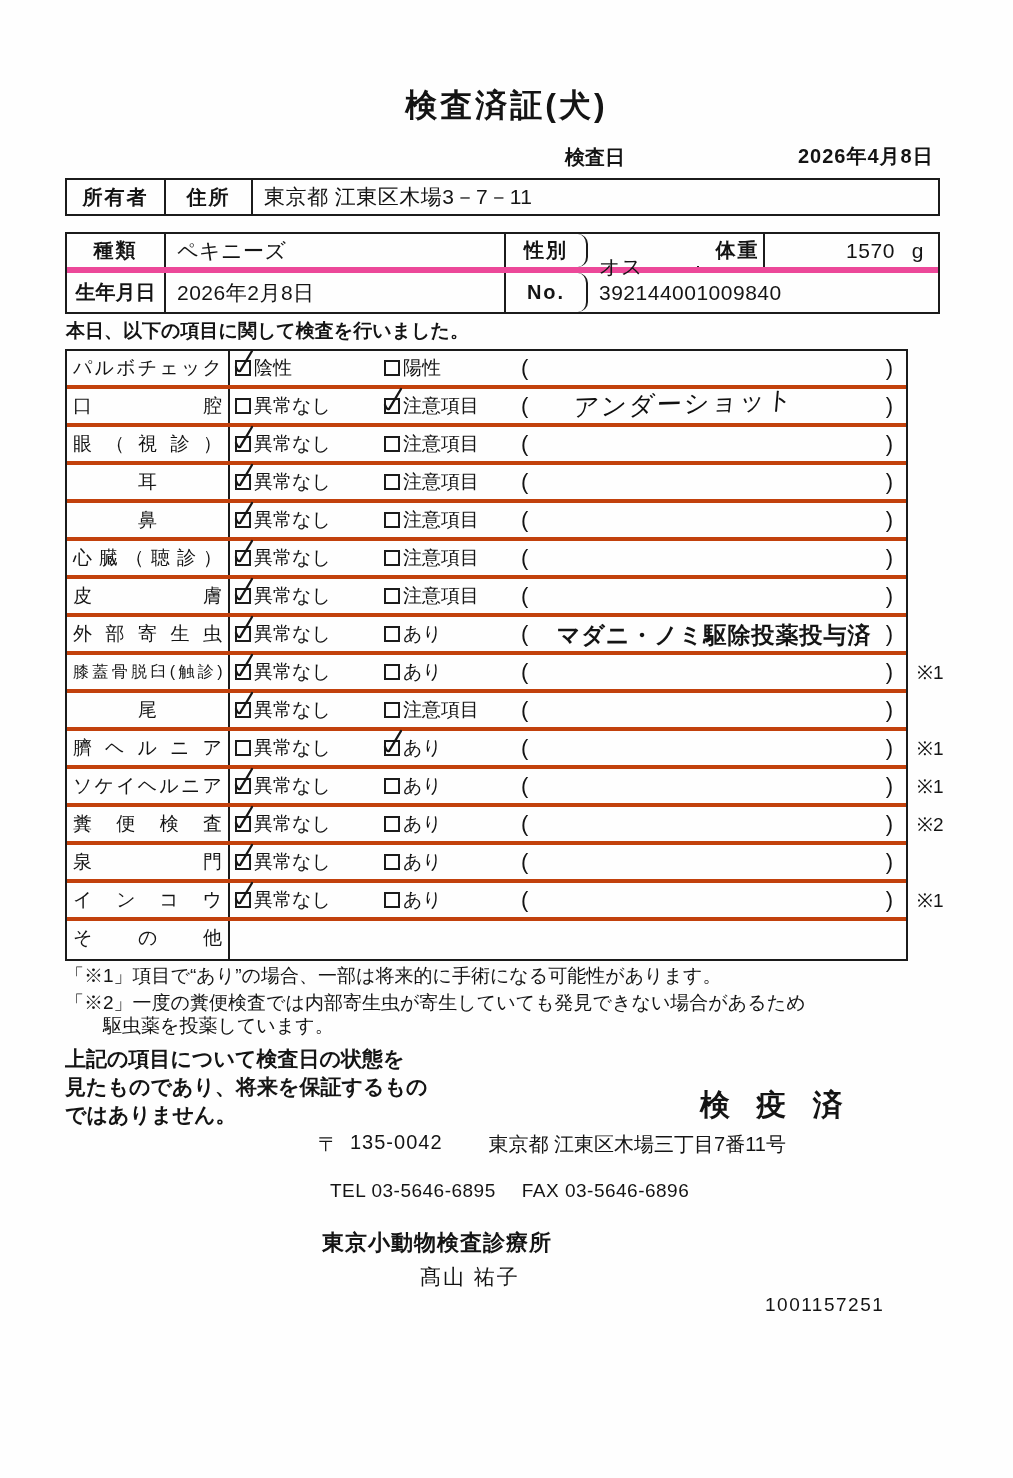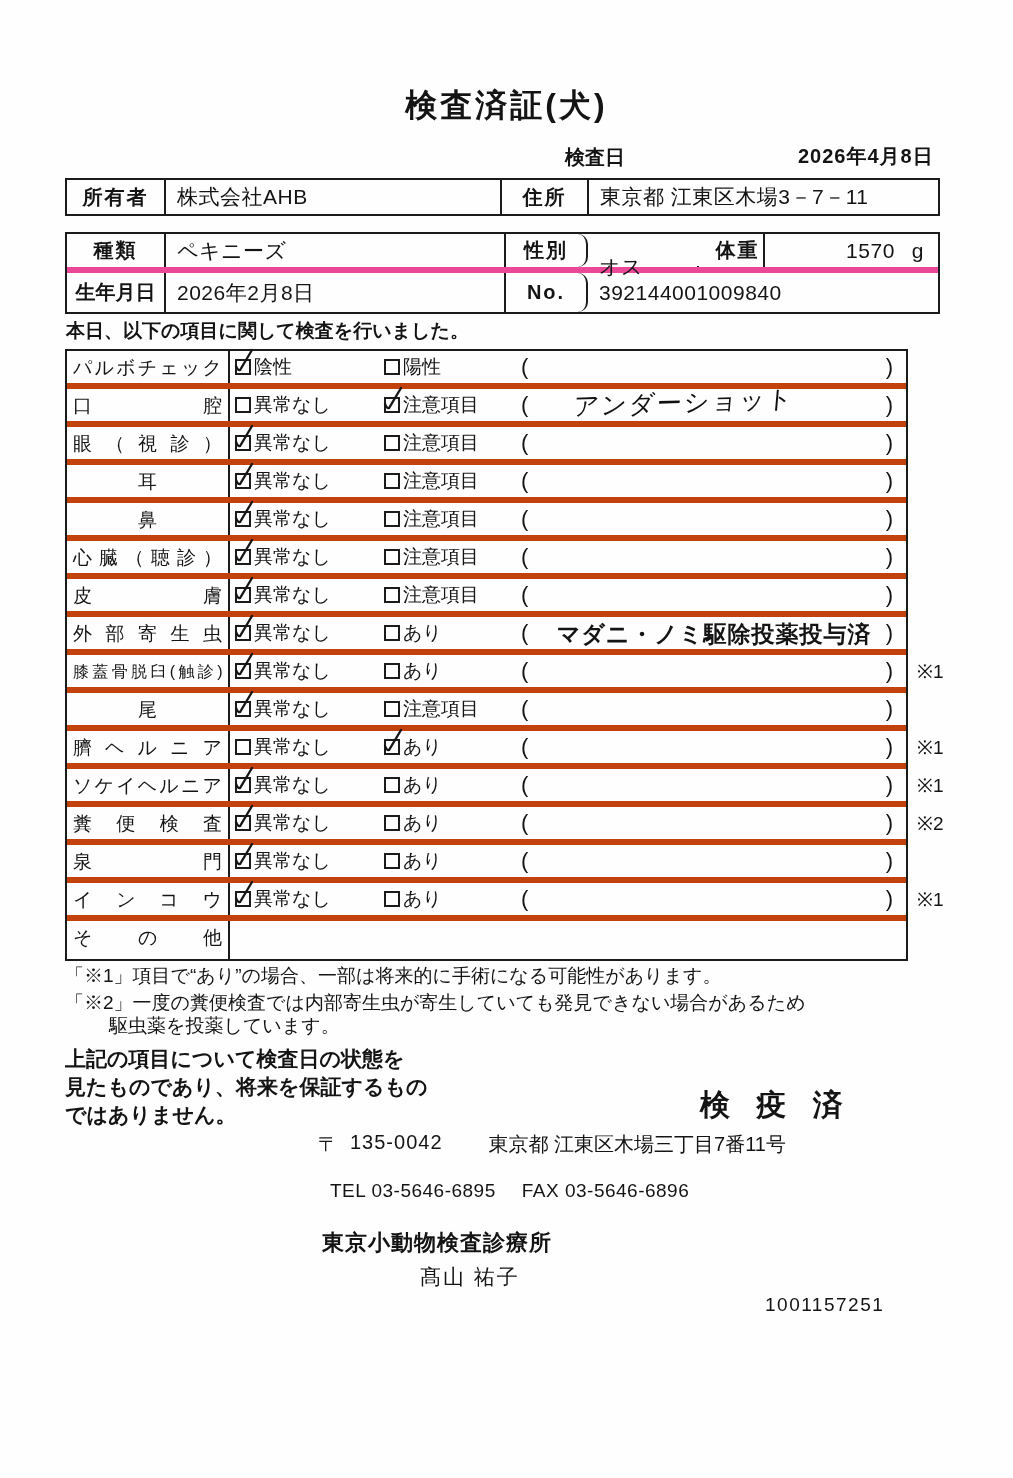--- a/index.html
+++ b/index.html
@@ -40,21 +40,21 @@
   .pt-c1 { width:99px; } .pt-c2 { width:340px; } .pt-c3 { width:82px;border-radius:10px; } .pt-c4 { width:111px;margin-top:32px; }
   .pt-c5 { width:66px; font-size:19px; letter-spacing:1px;padding-left:13px; } .pt-c6 { flex:1; }
   .weight-cell { justify-content:flex-end; padding-right:14px; gap:17px; }
   .no-label { font-size:19px; letter-spacing:0; font-weight:500; }
   .no-value { letter-spacing:1.5px; }
 
   .intro-line { top:318px; left:66px; font-size:19px; font-weight:600; }
 
   
   .checklist { top:349px; left:65px; width:843px; border:2px solid #1b1b1b; }
-  .cl-row { display:flex; align-items:stretch; height:38px; border-bottom:6px solid #c2410c; position:relative; }
+  .cl-row { display:flex; align-items:stretch; height:38px; border-bottom:4px solid #c2410c; position:relative; }
   .cl-row:last-child { border-bottom:none; }
   .cl-label {
     width:163px; border-right:2px solid #1b1b1b;
     padding:0 6px; font-size:19px; font-weight:500; line-height:34px;
     text-align:justify; text-align-last:justify;
     overflow:hidden; white-space:nowrap;
   }
   .cl-label.center { text-align:center; text-align-last:center; }
   .cl-label.small { font-size:16px; letter-spacing:-0.5px; }
   .cl-content { flex:1; display:flex; align-items:center; padding-left:5px; }
@@ -72,21 +72,21 @@
   }
   .print { font-size:23px; font-weight:600; letter-spacing:1px; margin-top:3px; }
   .row-note {
     position:absolute; left:calc(100% + 11px); top:50%; transform:translateY(-50%);
     font-size:19px; font-weight:500; white-space:nowrap;
   }
 
   
   .fn1 { top:963px; left:65px; font-size:19px; font-weight:500; }
   .fn2 { top:990px; left:65px; font-size:19px; font-weight:500; }
-  .fn3 { top:1013px; left:109px; font-size:19px; font-weight:500; }
+  .fn3 { top:1013px; left:103px; font-size:19px; font-weight:500; }
 
   
   .disclaimer { top:1045px; left:65px; font-size:21px; font-weight:600; line-height:28px; }
   .stamp { top:1085px; left:700px; font-size:30px; font-weight:600; letter-spacing:9px; }
 
   
   .postal { top:1131px; left:318px; font-size:20px; font-weight:500; display:flex; gap:0; }
   .postal .mark { margin-right:12px; }
   .postal .code { letter-spacing:1px; }
   .postal .addr { margin-left:46px; }
@@ -100,21 +100,20 @@
 <body>
 
 <div class="page">
 
   <div class="abs doc-title">検査済証(犬)</div>
   <div class="abs date-label">検査日</div>
   <div class="abs date-value">2026年4月8日</div>
 
   <div class="abs owner-table box-table">
     <div class="cell lbl ow-c1">所有者</div>
-    <div class="cell val ow-c2">株式会社AHB</div>
     <div class="cell lbl ow-c3">住所</div>
     <div class="cell val ow-c4">東京都 江東区木場3－7－11</div>
   </div>
 
   <div class="abs pet-table box-table">
     <div class="pet-row first">
       <div class="cell lbl pt-c1">種類</div>
       <div class="cell val pt-c2">ペキニーズ</div>
       <div class="cell lbl pt-c3">性別</div>
       <div class="cell val pt-c4">オス</div>

